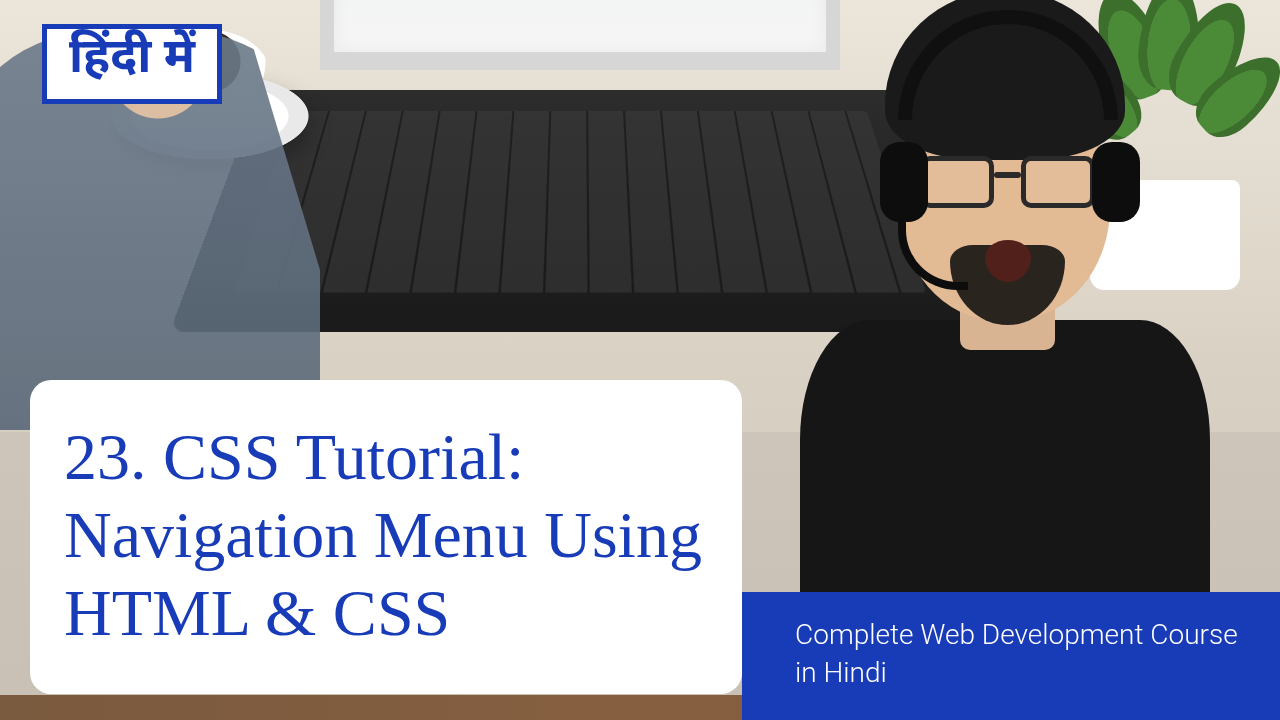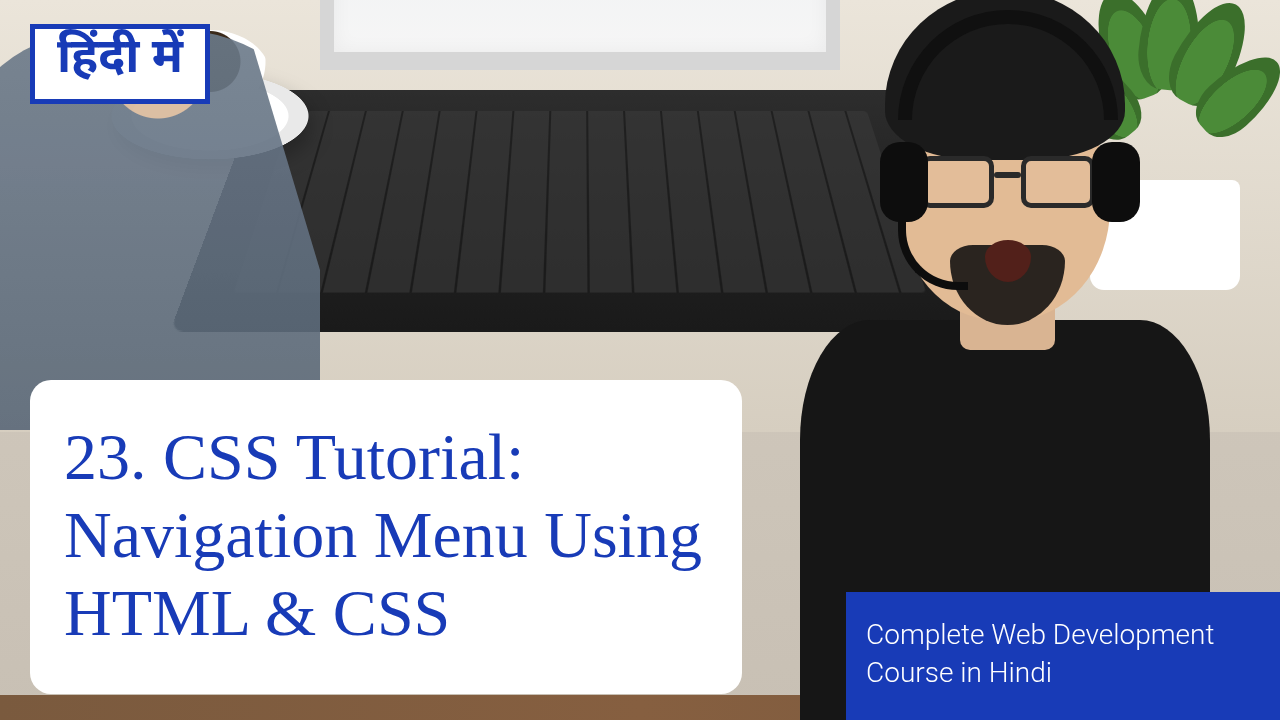--- a/index.html
+++ b/index.html
@@ -199,21 +199,21 @@
     position:absolute;
     bottom:430px; left:118px;
     width:70px; height:70px;
     border-left:8px solid #0d0d0d;
     border-bottom:8px solid #0d0d0d;
     border-radius:0 0 0 60px;
   }
 
   .badge-hindi{
     position:absolute;
-    top:24px; left:30px;
+    top:24px; left:42px;
     background:#fff;
     border:5px solid #183bb7;
     padding:8px 22px 14px;
   }
   .badge-hindi span{
     color:#183bb7;
     font-family: 'Noto Sans Devanagari','Mangal','Devanagari Sangam MN',sans-serif;
     font-size:48px;
     font-weight:700;
     line-height:1;
@@ -232,24 +232,24 @@
     color:#183bb7;
     font-size:66px;
     line-height:1.18;
     font-weight:400;
     font-family: Georgia, 'Times New Roman', serif;
   }
 
   .subtitle-bar{
     position:absolute;
     right:0; bottom:0;
-    width:434px;
+    width:538px;
     background:#183bb7;
     color:#fff;
-    padding:24px 30px 28px 20px;
+    padding:24px 30px 28px 53px;
     font-family: -apple-system, "Segoe UI", Roboto, Arial, sans-serif;
     font-size:28px;
     line-height:1.35;
     font-weight:300;
   }
 </style>
 </head>
 <body>
 
 <div class="bg">

